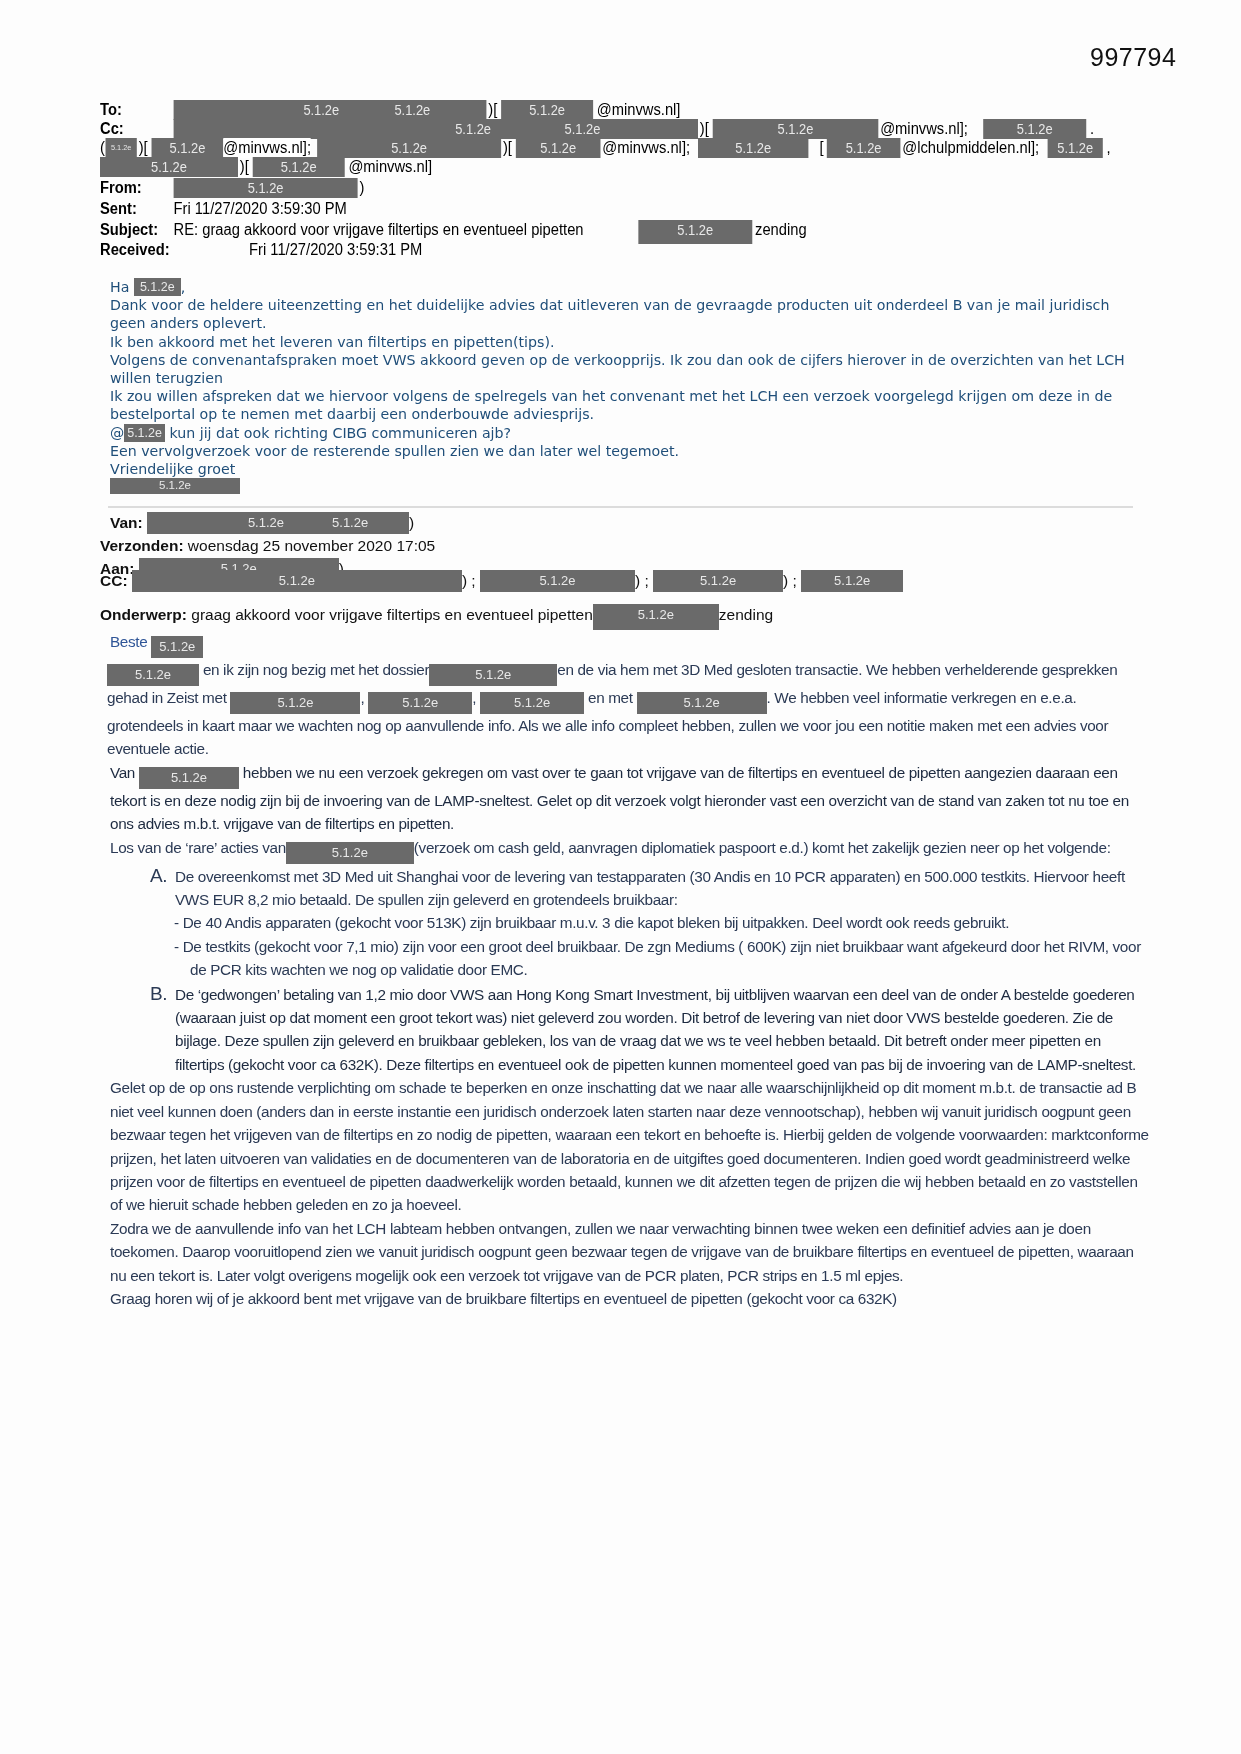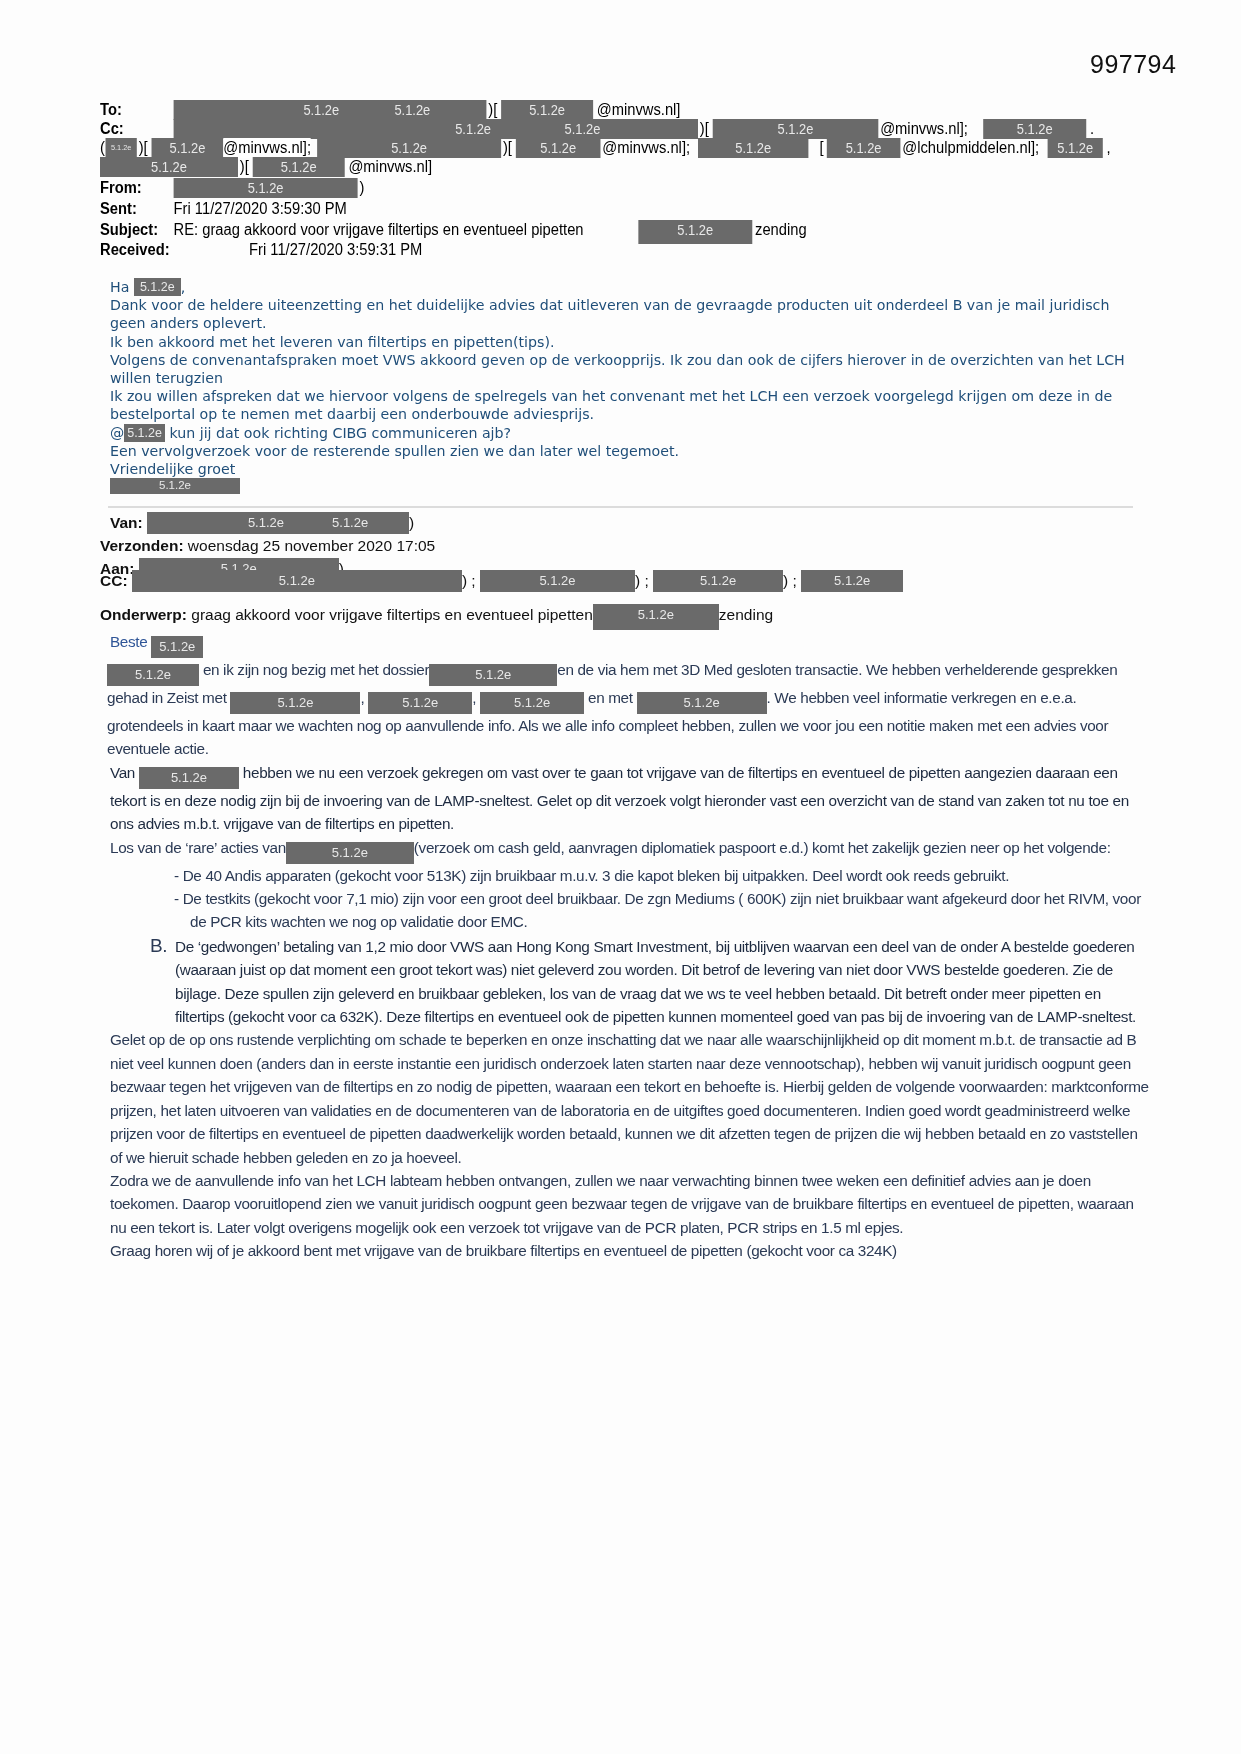--- a/index.html
+++ b/index.html
@@ -1,18 +1,18 @@
 <!DOCTYPE html>
 <html><head>
 <meta charset="utf-8">
 <style>
   html, body { margin: 0; padding: 0; background: #ffffff; }
   body { width: 1241px; height: 1754px; position: relative; overflow: hidden; }
   .page { position: absolute; left: 0; top: 0; width: 1241px; height: 1754px; background: #fdfdfd; }
-  .docnum { position: absolute; left: 1090px; top: 50px; font-family: "Liberation Sans", sans-serif; font-size: 25px; color: #111; letter-spacing: 0.5px; }
+  .docnum { position: absolute; left: 1090px; top: 43px; font-family: "Liberation Sans", sans-serif; font-size: 25px; color: #111; letter-spacing: 0.5px; }
 
   
   .hdr { position: absolute; left: 100px; top: 100px; width: 1040px; font-family: "Liberation Sans", sans-serif; font-size: 16px; color: #000; transform: scaleX(0.92); transform-origin: left top; }
   .hrow { position: absolute; left: 0; height: 20px; line-height: 20px; white-space: nowrap; }
   .hlabel { font-weight: bold; display: inline-block; }
   .red { display: inline-block; background: #6a6a6a; color: #e8e8e8; text-align: center; font-family: "Liberation Sans", sans-serif; vertical-align: top; }
   .hdr .red { height: 20px; line-height: 20px; font-size: 14px; }
   .abs { position: absolute; }
   .txt { position: absolute; white-space: nowrap; }
 
@@ -154,24 +154,27 @@
       <span>graag akkoord voor vrijgave filtertips en eventueel pipetten</span><span class="red" style="width:126px;height:26px">5.1.2e</span><span>zending</span>
     </div>
   </div>
 
   <div class="body2">
     <p style="color:#2f5597"><span>Beste</span> <span class="red" style="width:52px">5.1.2e</span></p>
     <p style="margin-left:-3px"><span class="red" style="width:92px">5.1.2e</span> <span>en ik zijn nog bezig met het dossier</span><span class="red" style="width:128px">5.1.2e</span><span>en de via hem met 3D Med gesloten transactie. We hebben verhelderende gesprekken gehad in Zeist met</span> <span class="red" style="width:130px">5.1.2e</span>, <span class="red" style="width:104px">5.1.2e</span>, <span class="red" style="width:104px">5.1.2e</span> <span>en met</span> <span class="red" style="width:130px">5.1.2e</span><span>. We hebben veel informatie verkregen en e.e.a. grotendeels in kaart maar we wachten nog op aanvullende info. Als we alle info compleet hebben, zullen we voor jou een notitie maken met een advies voor eventuele actie.</span></p>
     <p class="darker"><span>Van</span> <span class="red" style="width:100px">5.1.2e</span> <span>hebben we nu een verzoek gekregen om vast over te gaan tot vrijgave van de filtertips en eventueel de pipetten aangezien daaraan een tekort is en deze nodig zijn bij de invoering van de LAMP-sneltest. Gelet op dit verzoek volgt hieronder vast een overzicht van de stand van zaken tot nu toe en ons advies m.b.t. vrijgave van de filtertips en pipetten.</span></p>
     <p><span>Los van de ‘rare’ acties van</span><span class="red" style="width:128px">5.1.2e</span><span>(verzoek om cash geld, aanvragen diplomatiek paspoort e.d.) komt het zakelijk gezien neer op het volgende:</span></p>
 
+    <div class="li li-A">
+      <span class="marker">A.</span><span>De overeenkomst met 3D Med uit Shanghai voor de levering van testapparaten (30 Andis en 10 PCR apparaten) en 500.000 testkits. Hiervoor heeft VWS EUR 8,2 mio betaald. De spullen zijn geleverd en grotendeels bruikbaar:</span>
+    </div>
     <div class="li li-sub">- De 40 Andis apparaten (gekocht voor 513K) zijn bruikbaar m.u.v. 3 die kapot bleken bij uitpakken. Deel wordt ook reeds gebruikt.</div>
     <div class="li li-sub">- De testkits (gekocht voor 7,1 mio) zijn voor een groot deel bruikbaar. De zgn Mediums ( 600K) zijn niet bruikbaar want afgekeurd door het RIVM, voor de PCR kits wachten we nog op validatie door EMC.</div>
     <div class="li li-A darker">
       <span class="marker">B.</span><span>De ‘gedwongen’ betaling van 1,2 mio door VWS aan Hong Kong Smart Investment, bij uitblijven waarvan een deel van de onder A bestelde goederen (waaraan juist op dat moment een groot tekort was) niet geleverd zou worden. Dit betrof de levering van niet door VWS bestelde goederen. Zie de bijlage. Deze spullen zijn geleverd en bruikbaar gebleken, los van de vraag dat we ws te veel hebben betaald. Dit betreft onder meer pipetten en filtertips (gekocht voor ca 632K). Deze filtertips en eventueel ook de pipetten kunnen momenteel goed van pas bij de invoering van de LAMP-sneltest.</span>
     </div>
 
     <p>Gelet op de op ons rustende verplichting om schade te beperken en onze inschatting dat we naar alle waarschijnlijkheid op dit moment m.b.t. de transactie ad B niet veel kunnen doen (anders dan in eerste instantie een juridisch onderzoek laten starten naar deze vennootschap), hebben wij vanuit juridisch oogpunt geen bezwaar tegen het vrijgeven van de filtertips en zo nodig de pipetten, waaraan een tekort en behoefte is. Hierbij gelden de volgende voorwaarden: marktconforme prijzen, het laten uitvoeren van validaties en de documenteren van de laboratoria en de uitgiftes goed documenteren. Indien goed wordt geadministreerd welke prijzen voor de filtertips en eventueel de pipetten daadwerkelijk worden betaald, kunnen we dit afzetten tegen de prijzen die wij hebben betaald en zo vaststellen of we hieruit schade hebben geleden en zo ja hoeveel.</p>
     <p>Zodra we de aanvullende info van het LCH labteam hebben ontvangen, zullen we naar verwachting binnen twee weken een definitief advies aan je doen toekomen. Daarop vooruitlopend zien we vanuit juridisch oogpunt geen bezwaar tegen de vrijgave van de bruikbare filtertips en eventueel de pipetten, waaraan nu een tekort is. Later volgt overigens mogelijk ook een verzoek tot vrijgave van de PCR platen, PCR strips en 1.5 ml epjes.</p>
-    <p>Graag horen wij of je akkoord bent met vrijgave van de bruikbare filtertips en eventueel de pipetten (gekocht voor ca 324K)</p>
+    <p>Graag horen wij of je akkoord bent met vrijgave van de bruikbare filtertips en eventueel de pipetten (gekocht voor ca 632K)</p>
   </div>
 
 </div>
 
 </body></html>

